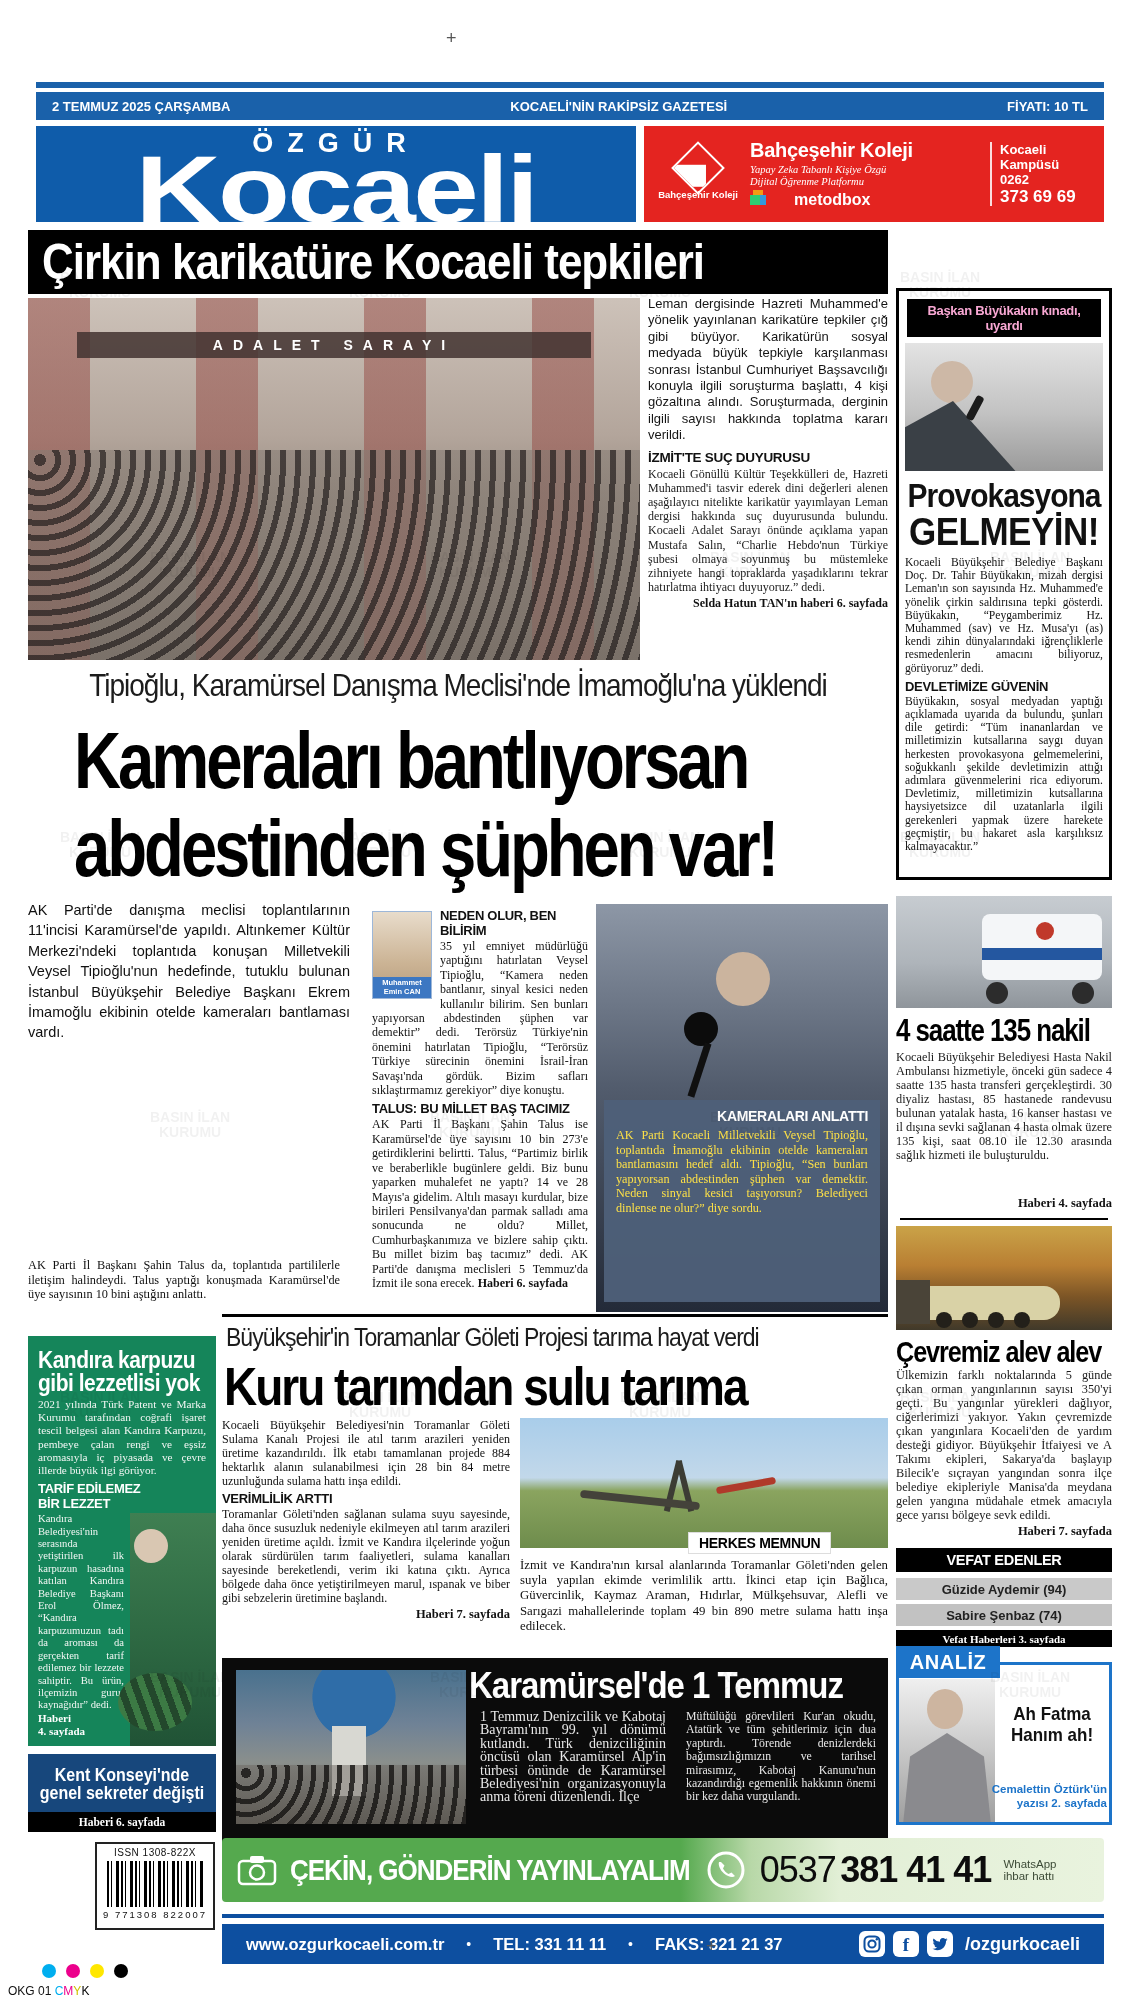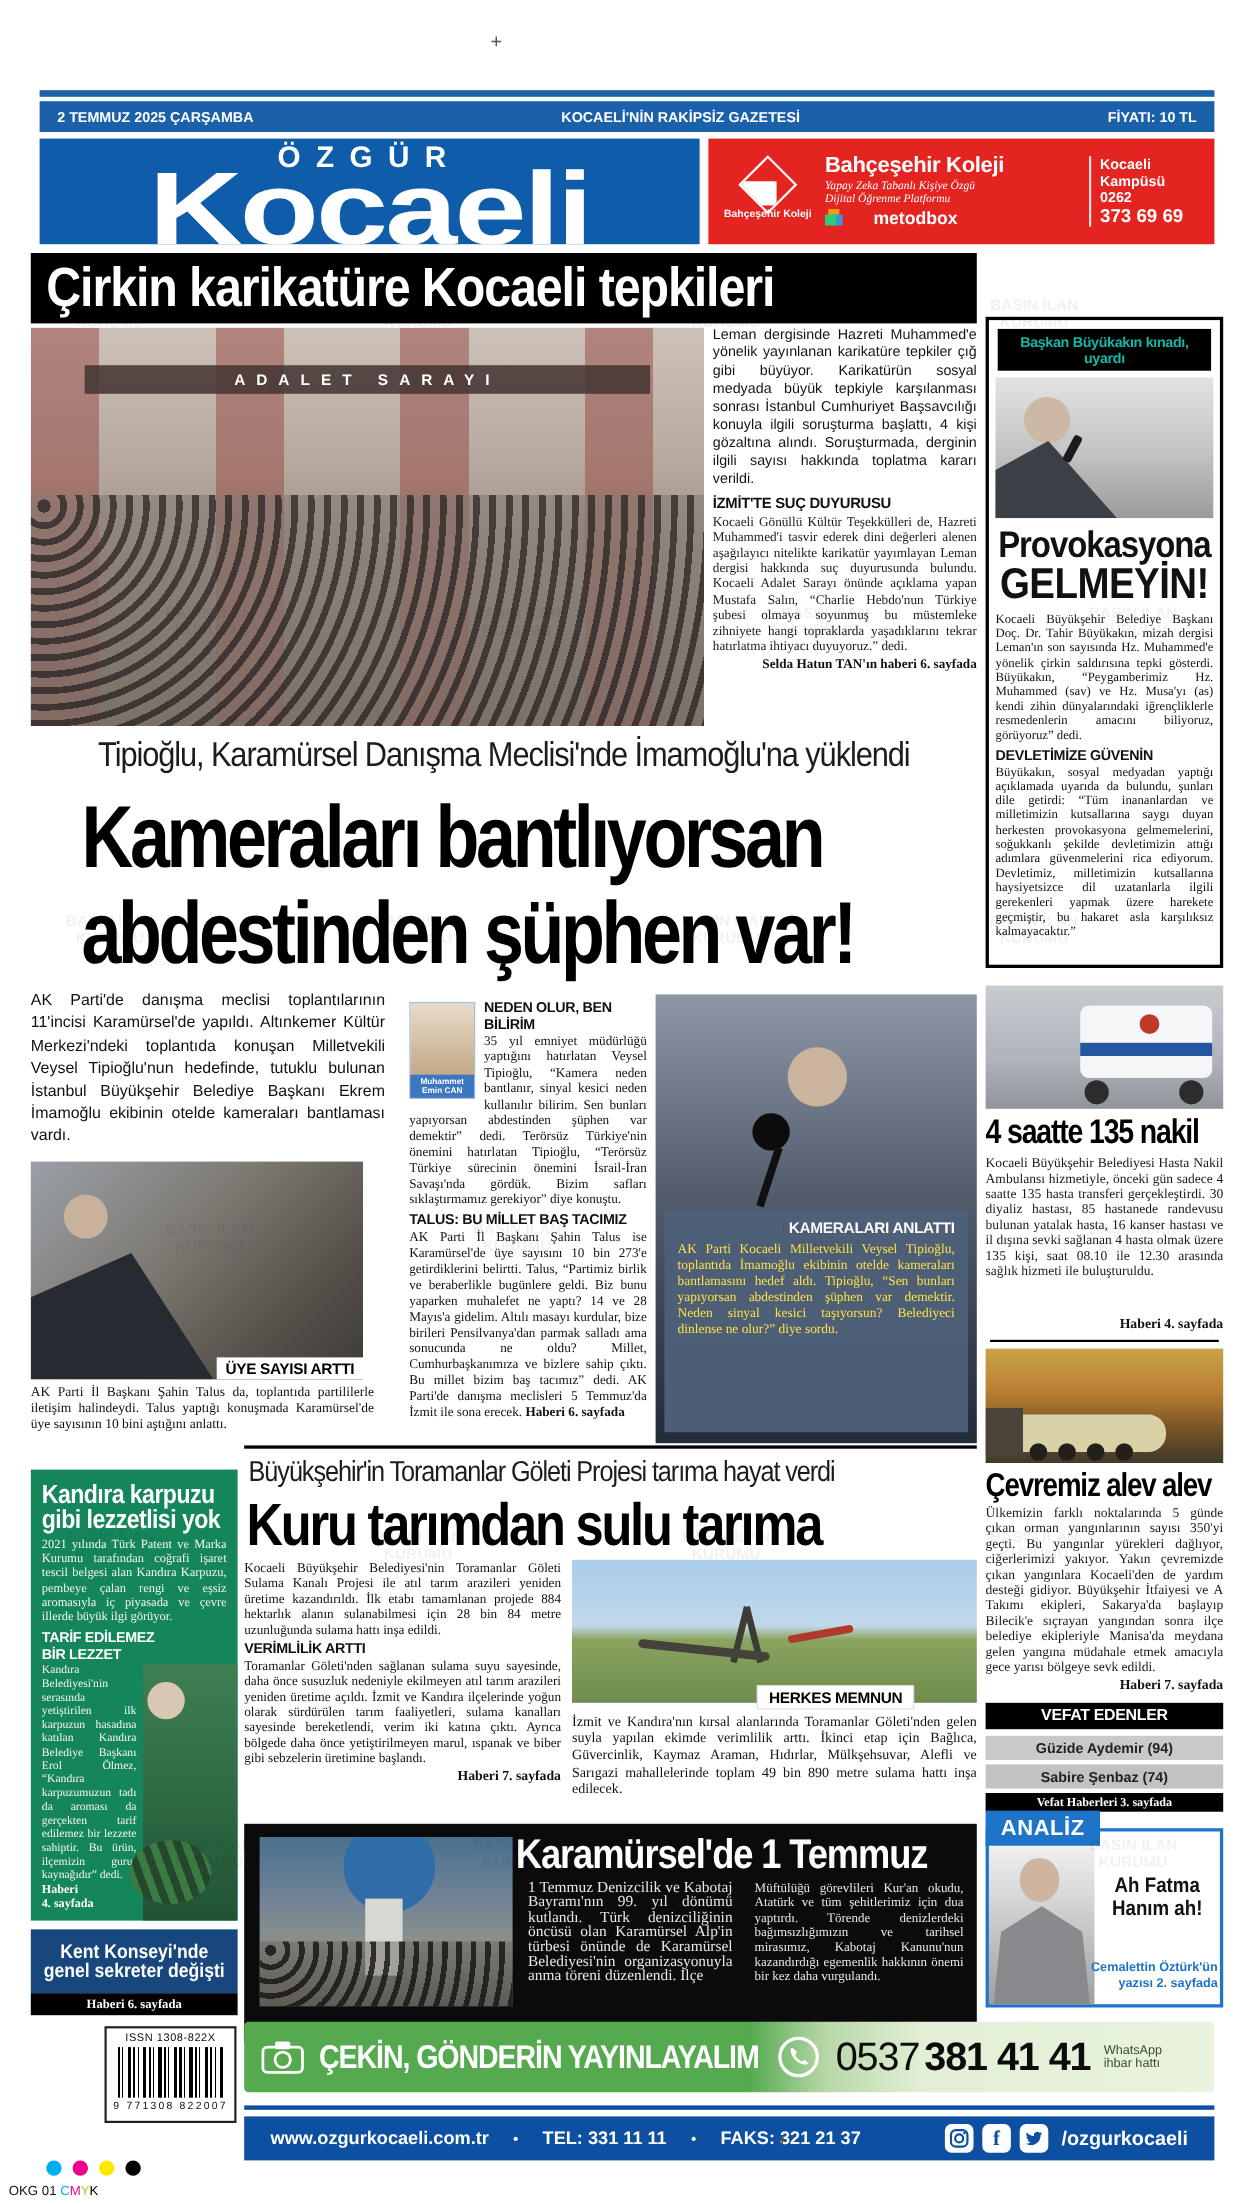--- a/index.html
+++ b/index.html
@@ -76,21 +76,21 @@
   </div>
 
   <div class="abs" style="left:648px;top:296px;width:240px;height:366px;overflow:hidden;">
     <p class="just" style="margin:0;font-size:13px;line-height:16.4px;font-weight:500;color:#151515;">Leman dergisinde Hazreti Muhammed'e yönelik yayınlanan karikatüre tepkiler çığ gibi büyüyor. Karikatürün sosyal medyada büyük tepkiyle karşılanması sonrası İstanbul Cumhuriyet Başsavcılığı konuyla ilgili soruşturma başlattı, 4 kişi gözaltına alındı. Soruşturmada, derginin ilgili sayısı hakkında toplatma kararı verildi.</p>
     <div class="blacksub" style="margin:6px 0 2px;font-size:13.5px;">İZMİT'TE SUÇ DUYURUSU</div>
     <p class="serif just" style="margin:0;font-size:12px;line-height:14.2px;color:#1a1a1a;">Kocaeli Gönüllü Kültür Teşekkülleri de, Hazreti Muhammed'i tasvir ederek dini değerleri alenen aşağılayıcı nitelikte karikatür yayımlayan Leman dergisi hakkında suç duyurusunda bulundu. Kocaeli Adalet Sarayı önünde açıklama yapan Mustafa Salın, “Charlie Hebdo'nun Türkiye şubesi olmaya soyunmuş bu müstemleke zihniyete hangi topraklarda yaşadıklarını tekrar hatırlatma ihtiyacı duyuyoruz.” dedi.</p>
     <div class="serif b" style="font-size:12px;text-align:right;margin-top:2px;">Selda Hatun TAN'ın haberi 6. sayfada</div>
   </div>
 
   <div class="abs" style="left:896px;top:288px;width:216px;height:592px;border:3px solid #000;box-sizing:border-box;background:#fff;padding:6px;overflow:hidden;">
-    <div style="background:#000;color:#14b8a6;font-weight:bold;font-size:13px;padding:4px 6px;text-align:center;letter-spacing:-.3px;margin:2px 2px 6px;">
+    <div style="background:#000;color:#f9a8d4;font-weight:bold;font-size:13px;padding:4px 6px;text-align:center;letter-spacing:-.3px;margin:2px 2px 6px;">
       <span>Başkan Büyükakın kınadı, uyardı</span>
     </div>
     <div class="ph" style="position:relative;width:100%;height:128px;background:linear-gradient(180deg,#e3e3e3 0%,#c2c2c2 55%,#9b9b9b 100%);">
       <div style="position:absolute;left:26px;top:18px;width:42px;height:42px;border-radius:50%;background:#cdb8a6;"></div>
       <div style="position:absolute;left:-6px;bottom:-4px;width:120px;height:74px;background:#3a4046;clip-path:polygon(0 100%,0 40%,45% 0,100% 100%);"></div>
       <div style="position:absolute;left:66px;top:52px;width:8px;height:26px;background:#1c1c1c;transform:rotate(28deg);border-radius:3px;"></div>
     </div>
     <div class="b condC" style="font-size:30px;line-height:33px;text-align:center;letter-spacing:-1px;margin-top:6px;">Provokasyona</div>
     <div class="b condC" style="font-size:35px;line-height:38px;text-align:center;letter-spacing:-.5px;">GELMEYİN!</div>
     <p class="serif just" style="margin:8px 0 0;font-size:11.6px;line-height:13.2px;">Kocaeli Büyükşehir Belediye Başkanı Doç. Dr. Tahir Büyükakın, mizah dergisi Leman'ın son sayısında Hz. Muhammed'e yönelik çirkin saldırısına tepki gösterdi. Büyükakın, “Peygamberimiz Hz. Muhammed (sav) ve Hz. Musa'yı (as) kendi zihin dünyalarındaki iğrençliklerle resmedenlerin amacını biliyoruz, görüyoruz” dedi.</p>
@@ -119,27 +119,20 @@
   <div class="ph" style="left:596px;top:904px;width:292px;height:408px;background:linear-gradient(180deg,#8d97a6 0%,#525c6d 45%,#232a38 100%);">
     <div style="position:absolute;left:120px;top:48px;width:54px;height:54px;border-radius:50%;background:#cbb49e;"></div>
     <div style="position:absolute;left:88px;top:108px;width:34px;height:34px;border-radius:50%;background:#0c0c0c;"></div>
     <div style="position:absolute;left:100px;top:138px;width:7px;height:56px;background:#101010;transform:rotate(18deg);"></div>
     <div style="position:absolute;left:8px;right:8px;bottom:10px;height:202px;background:rgba(78,96,121,.95);padding:8px 12px;box-sizing:border-box;">
       <div class="b white" style="font-size:14px;text-align:right;letter-spacing:-.3px;margin-bottom:4px;">KAMERALARI ANLATTI</div>
       <p class="serif just white" style="margin:0;font-size:12.2px;line-height:14.6px;color:#fde047;">AK Parti Kocaeli Milletvekili Veysel Tipioğlu, toplantıda İmamoğlu ekibinin otelde kameraları bantlamasını hedef aldı. Tipioğlu, “Sen bunları yapıyorsan abdestinden şüphen var demektir. Neden sinyal kesici taşıyorsun? Belediyeci dinlense ne olur?” diye sordu.</p>
     </div>
   </div>
 
-  <div class="ph" style="left:28px;top:1056px;width:302px;height:198px;background:linear-gradient(135deg,#9aa0a8 0%,#7e7a74 40%,#55504a 75%,#3e3a35 100%);">
-    <div style="position:absolute;left:30px;top:30px;width:40px;height:40px;border-radius:50%;background:#c9b29c;"></div>
-    <div style="position:absolute;left:0;bottom:0;width:55%;height:58%;background:#272b31;clip-path:polygon(0 100%,0 35%,55% 0,100% 100%);"></div>
-    <div style="position:absolute;right:0;bottom:0;background:#fff;color:#000;font-weight:bold;font-size:14px;padding:2px 8px;letter-spacing:-.3px;">
-      <span>ÜYE SAYISI ARTTI</span>
-    </div>
-  </div>
   <p class="serif just" style="position:absolute;left:28px;top:1258px;width:312px;margin:0;font-size:12.3px;line-height:14.6px;">AK Parti İl Başkanı Şahin Talus da, toplantıda partililerle iletişim halindeydi. Talus yaptığı konuşmada Karamürsel'de üye sayısının 10 bini aştığını anlattı.</p>
 
   <div class="abs" style="left:28px;top:1336px;width:188px;height:410px;background:#15855a;color:#fff;overflow:hidden;padding:10px 10px 0;box-sizing:border-box;">
     <div class="b condL" style="font-size:21px;line-height:23px;letter-spacing:-.5px;">Kandıra karpuzu</div>
     <div class="b condL" style="font-size:21px;line-height:23px;letter-spacing:-.5px;margin-bottom:6px;">gibi lezzetlisi yok</div>
     <p class="serif just" style="margin:0 0 4px;font-size:11.3px;line-height:13.2px;color:#f2f7f4;">2021 yılında Türk Patent ve Marka Kurumu tarafından coğrafi işaret tescil belgesi alan Kandıra Karpuzu, pembeye çalan rengi ve eşsiz aromasıyla iç piyasada ve çevre illerde büyük ilgi görüyor.</p>
     <div class="b" style="font-size:13px;letter-spacing:-.3px;">TARİF EDİLEMEZ</div>
     <div class="b" style="font-size:13px;letter-spacing:-.3px;margin-bottom:2px;">BİR LEZZET</div>
     <div style="float:right;width:86px;height:252px;margin:0 -10px 0 6px;background:linear-gradient(180deg,#3f7f52 0%,#2f6b44 45%,#1e4f33 100%);position:relative;">
       <div style="position:absolute;left:4px;top:16px;width:34px;height:34px;border-radius:50%;background:#d9c7b2;"></div>

